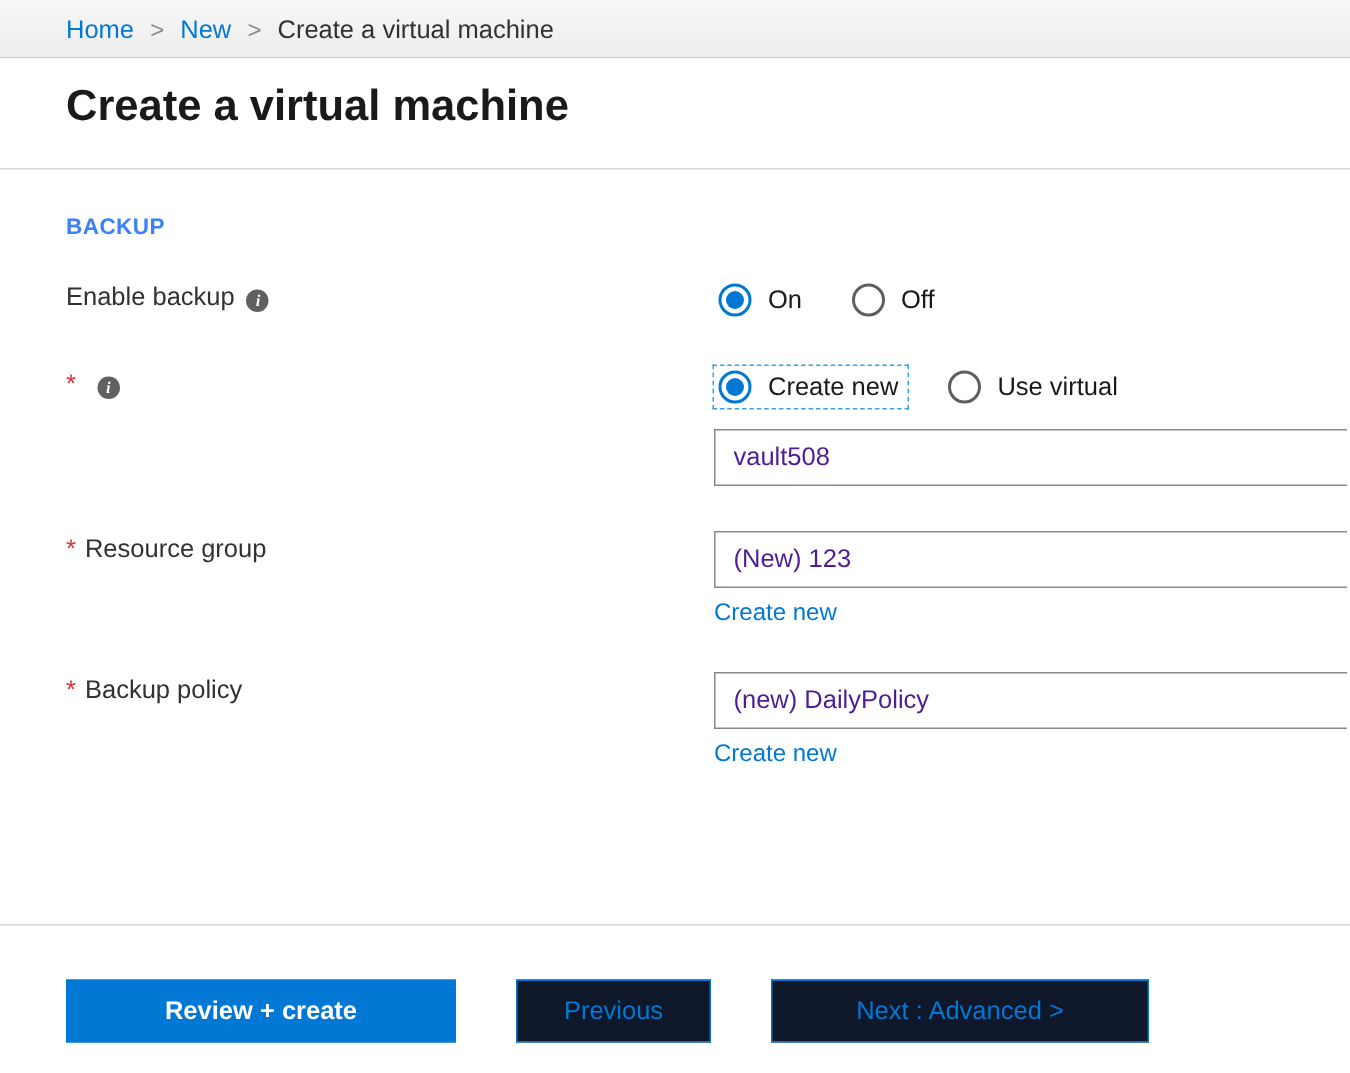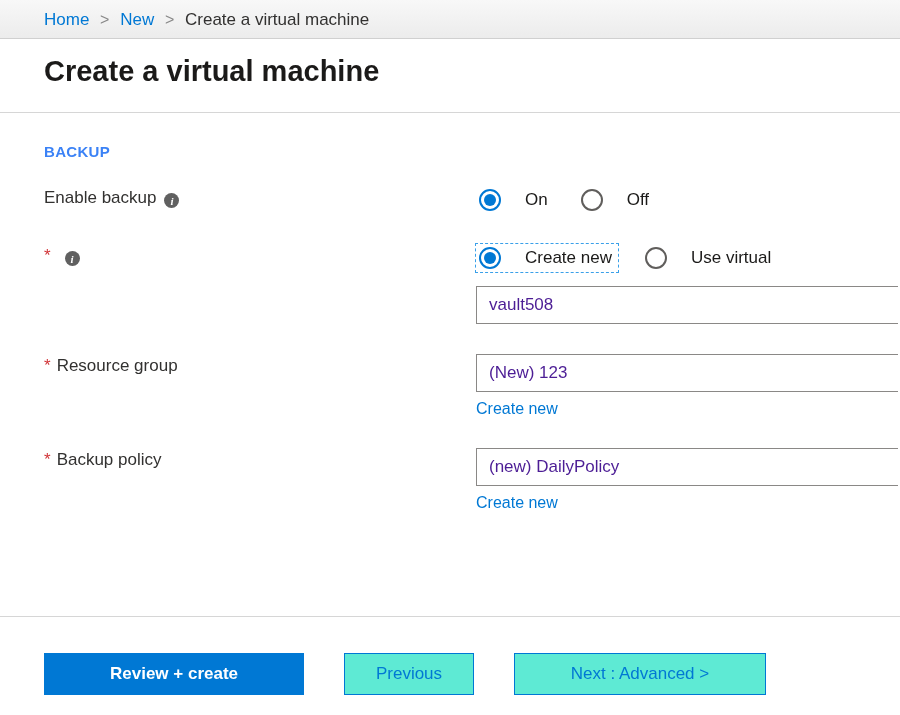--- a/index.html
+++ b/index.html
@@ -88,21 +88,21 @@
       font-family: Georgia, serif;
     }
     .control-col {
       flex: 1;
       padding-right: 2px;
     }
     .radio-group { display: flex; gap: 24px; align-items: center; }
     .radio-option {
       display: inline-flex;
       align-items: center;
-      gap: 24px;
+      gap: 11px;
       cursor: pointer;
       padding: 3px 6px 3px 3px;
     }
     .radio-option.focus-ring {
       outline: 1px dashed #3aa0e9;
       outline-offset: 0;
     }
     .radio-circle {
       width: 22px; height: 22px;
       border-radius: 50%;
@@ -156,21 +156,21 @@
       right: 44px;
       display: flex;
       gap: 40px;
       align-items: flex-start;
     }
     .btn {
       font-family: inherit;
       font-size: 17px;
       padding: 10px 22px;
       border: 1px solid #0078d4;
-      background: #5eead4;
+      background: #0f172a;
       color: #0078d4;
       cursor: pointer;
       min-width: 130px;
       text-align: center;
     }
     .btn.primary {
       background: #0078d4;
       color: #ffffff;
       font-weight: 600;
       min-width: 260px;

